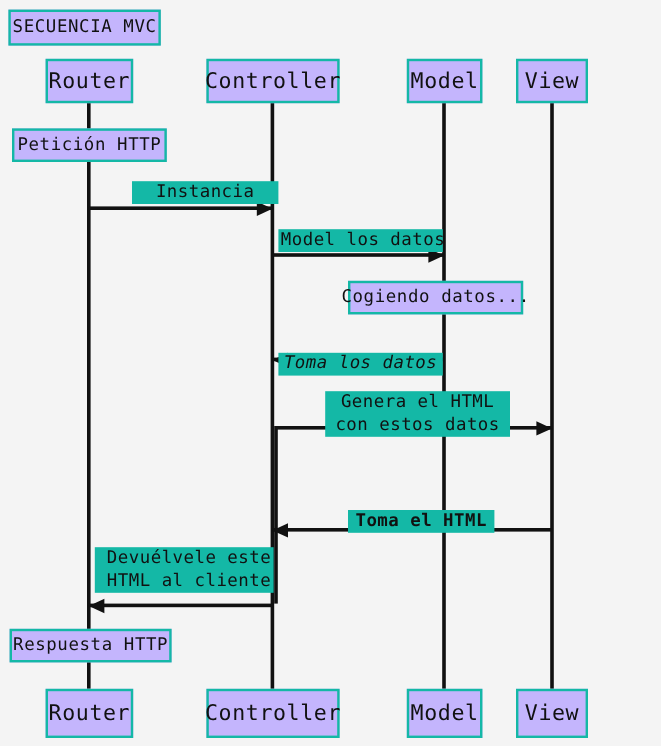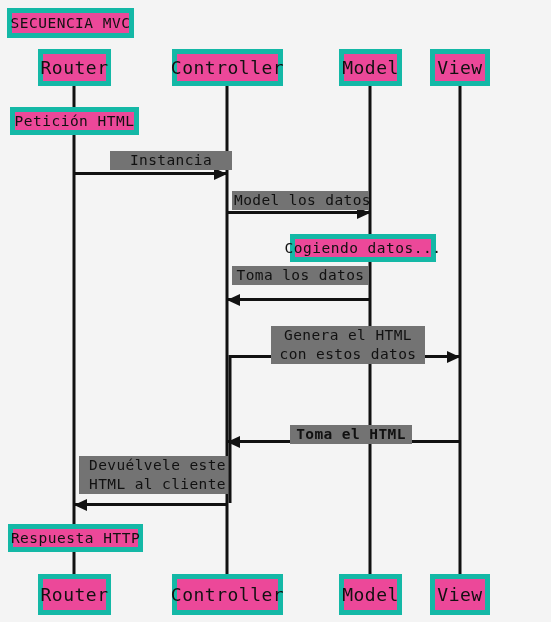--- a/index.html
+++ b/index.html
@@ -22,22 +22,22 @@
     width: 3px;
     background: #111111;
     transform: translateX(-1.5px);
     z-index: 1;
   }
 
   
   .box {
     position: absolute;
     box-sizing: border-box;
-    border: 5px solid #14b8a6;
-    background: #ec4899;
+    border: 2px solid #14b8a6;
+    background: #c4b5fd;
     display: flex;
     align-items: center;
     justify-content: center;
     z-index: 3;
     white-space: pre;
     letter-spacing: 0.5px;
   }
   .box-label {
     font-size: 18px;
     color: #111111;
@@ -67,21 +67,21 @@
   }
   .arrowhead.left {
     border-top: 6px solid transparent;
     border-bottom: 6px solid transparent;
     border-right: 13px solid #111111;
   }
   .msg-label {
     position: absolute;
     font-size: 14.5px;
     color: #111111;
-    background: #737373;
+    background: #14b8a6;
     line-height: 1.32;
     white-space: pre;
     text-align: center;
     z-index: 4;
     padding: 0 2px;
     letter-spacing: 0.4px;
   }
 </style>
 </head>
 <body>
@@ -93,37 +93,37 @@
     <div class="lifeline" style="left: 460px; top: 85px; height: 489px;"></div>
     <div class="lifeline" style="left: 230px; top: 355px; height: 148px; width: 3px;"></div>
     <div class="msg" style="left: 74px; top: 172px; width: 153px;"></div>
     <div class="arrowhead right" style="left: 214px; top: 167.5px;"></div>
     <div class="msg-label" style="left: 110px; top: 151px; width: 118px;">Instancia</div>
     <div class="msg" style="left: 227px; top: 211px; width: 143px;"></div>
     <div class="arrowhead right" style="left: 357px; top: 206.5px;"></div>
     <div class="msg-label" style="left: 232px; top: 191px; width: 133px;">Model los datos</div>
     <div class="msg" style="left: 227px; top: 298px; width: 143px;"></div>
     <div class="arrowhead left" style="left: 227px; top: 293.5px;"></div>
-    <div class="msg-label" style="left: 232px; top: 266px; width: 133px;">Toma los datos</div>
+    <div class="msg-label" style="left: 232px; top: 294px; width: 133px; font-style: italic;">Toma los datos</div>
     <div class="msg" style="left: 230px; top: 355px; width: 230px;"></div>
     <div class="arrowhead right" style="left: 447px; top: 350.5px;"></div>
     <div class="msg-label" style="left: 271px; top: 326px; width: 150px;">Genera el HTML
 con estos datos</div>
     <div class="msg" style="left: 227px; top: 440px; width: 233px;"></div>
     <div class="arrowhead left" style="left: 227px; top: 435.5px;"></div>
     <div class="msg-label" style="left: 290px; top: 425px; width: 118px; font-weight: bold;">Toma el HTML</div>
     <div class="msg" style="left: 74px; top: 503px; width: 153px;"></div>
     <div class="arrowhead left" style="left: 74px; top: 498.5px;"></div>
     <div class="msg-label" style="left: 79px; top: 456px; width: 145px; text-align: right;">Devuélvele este
 HTML al cliente</div>
     <div class="box" style="left: 38px; top: 49px; width: 73px; height: 37px;"><span class="box-label">Router</span></div>
     <div class="box" style="left: 38px; top: 574px; width: 73px; height: 41px;"><span class="box-label">Router</span></div>
     <div class="box" style="left: 172px; top: 49px; width: 111px; height: 37px;"><span class="box-label">Controller</span></div>
     <div class="box" style="left: 172px; top: 574px; width: 111px; height: 41px;"><span class="box-label">Controller</span></div>
     <div class="box" style="left: 339px; top: 49px; width: 63px; height: 37px;"><span class="box-label">Model</span></div>
     <div class="box" style="left: 339px; top: 574px; width: 63px; height: 41px;"><span class="box-label">Model</span></div>
     <div class="box" style="left: 430px; top: 49px; width: 60px; height: 37px;"><span class="box-label">View</span></div>
     <div class="box" style="left: 430px; top: 574px; width: 60px; height: 41px;"><span class="box-label">View</span></div>
-    <div class="box note-box" style="left: 10px; top: 107px; width: 129px; height: 28px;"><span class="box-label">Petición HTML</span></div>
+    <div class="box note-box" style="left: 10px; top: 107px; width: 129px; height: 28px;"><span class="box-label">Petición HTTP</span></div>
     <div class="box note-box" style="left: 290px; top: 234px; width: 146px; height: 28px;"><span class="box-label">Cogiendo datos...</span></div>
     <div class="box note-box" style="left: 8px; top: 524px; width: 135px; height: 28px; text-align: right;"><span class="box-label">Respuesta HTTP</span></div>
     <div class="box title-box" style="left: 7px; top: 8px; width: 127px; height: 30px;"><span class="box-label">SECUENCIA MVC</span></div>
   </div>
 
 </body></html>

